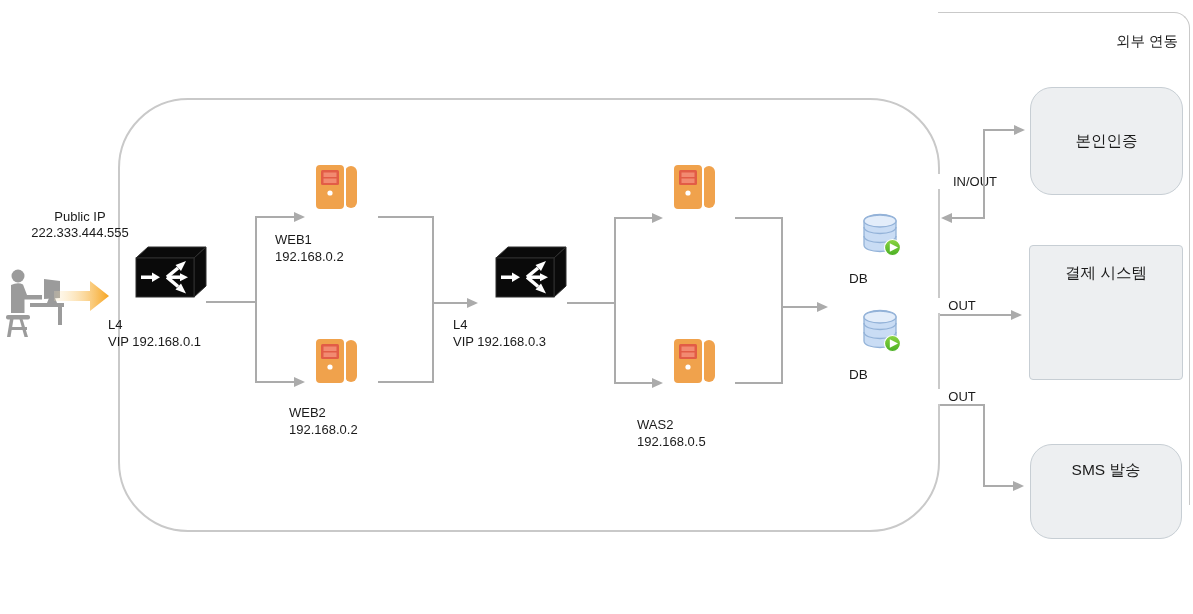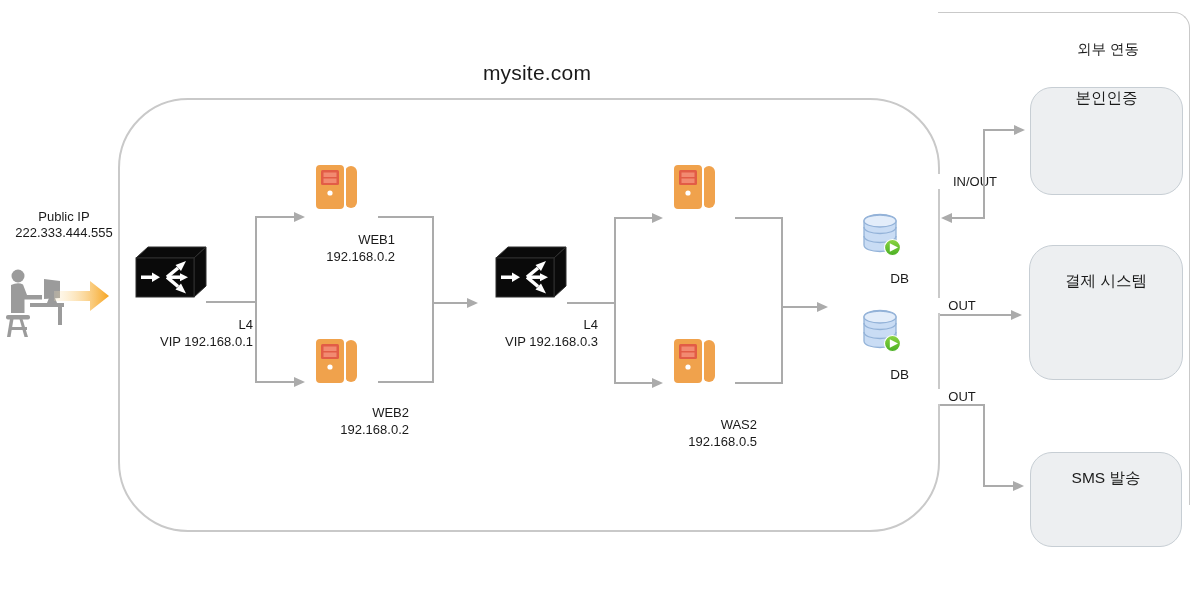--- a/index.html
+++ b/index.html
@@ -7,47 +7,46 @@
     position:relative;width:1193px;height:614px;background:#ffffff;overflow:hidden;
     font-family:"Liberation Sans","DejaVu Sans",sans-serif;color:var(--text,#1a1a1a);
   }
   .abs{position:absolute;}
   .ln{position:absolute;background:var(--line,#ABABAB);}
   .h{height:2px;} .v{width:2px;}
   .ah-r{position:absolute;width:0;height:0;border-top:5px solid transparent;
         border-bottom:5px solid transparent;border-left:11px solid var(--line,#ABABAB);}
   .ah-l{position:absolute;width:0;height:0;border-top:5px solid transparent;
         border-bottom:5px solid transparent;border-right:11px solid var(--line,#ABABAB);}
-  .node-label{position:absolute;text-align:right;font-size:13px;line-height:17px;white-space:nowrap;}
+  .node-label{position:absolute;text-align:left;font-size:13px;line-height:17px;white-space:nowrap;}
   .edge-label{position:absolute;text-align:center;font-size:13px;background:#fff;line-height:15px;}
   #mysite-box{position:absolute;left:118px;top:98px;width:822px;height:434px;
     border:2px solid var(--frame,#C9C9C9);border-radius:70px;box-sizing:border-box;}
   #ext-frame{position:absolute;left:938px;top:12px;width:252px;height:493px;
     border-top:1.5px solid var(--frame,#C9C9C9);border-right:1.5px solid var(--frame,#C9C9C9);
     border-top-right-radius:16px;box-sizing:border-box;}
   #page-title{position:absolute;left:437px;top:61px;width:200px;text-align:center;
     font-size:21px;letter-spacing:.2px;}
-  #public-ip{position:absolute;left:8px;top:209px;width:112px;text-align:center;
+  #public-ip{position:absolute;left:24px;top:209px;width:112px;text-align:center;
     font-size:13px;line-height:16px;white-space:nowrap;}
-  #ext-heading{position:absolute;left:1038px;top:40px;width:140px;text-align:center;font-size:14.5px;}
+  #ext-heading{position:absolute;left:1038px;top:32px;width:140px;text-align:right;font-size:14.5px;}
   .svc-box{position:absolute;background:var(--box-fill,#EDEFF1);
     border:1px solid var(--box-border,#C7CED4);box-sizing:border-box;
     display:flex;justify-content:center;font-size:15.5px;}
-  #svc-identity{left:1030px;top:87px;width:153px;height:108px;border-radius:22px;align-items:flex-start;}
-  #svc-payment{left:1029px;top:245px;width:154px;height:135px;border-radius:24px;
-    align-items:flex-start;padding-top:25px;}
+  #svc-identity{left:1030px;top:87px;width:153px;height:108px;border-radius:22px;align-items:center;}
+  #svc-payment{left:1029px;top:245px;width:154px;height:135px;border-radius:4px;
+    align-items:flex-start;padding-top:17px;}
   #svc-sms{left:1030px;top:444px;width:152px;height:95px;border-radius:22px;
-    align-items:flex-start;padding-top:15px;margin-top:8px;}
+    align-items:flex-start;padding-top:15px;}
 </style>
 </head>
 <body>
 
 <div id="stage">
 
-  <div id="page-title">mysite.com</div>
   <div id="mysite-box"></div>
   <div id="ext-frame"></div>
   <div id="ext-heading">외부 연동</div>
 
   <div id="public-ip">
     <div>Public IP</div>
     <div>222.333.444.555</div>
   </div>
 
   <svg class="abs" style="left:4px;top:267px" width="102" height="84" viewBox="0 0 102 84">

